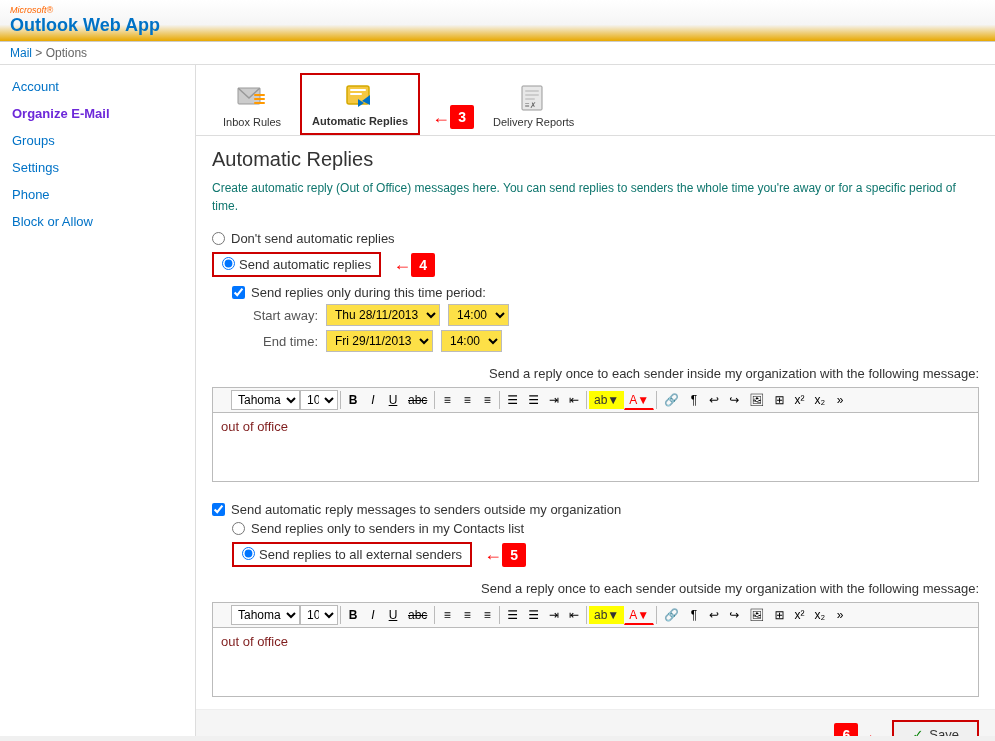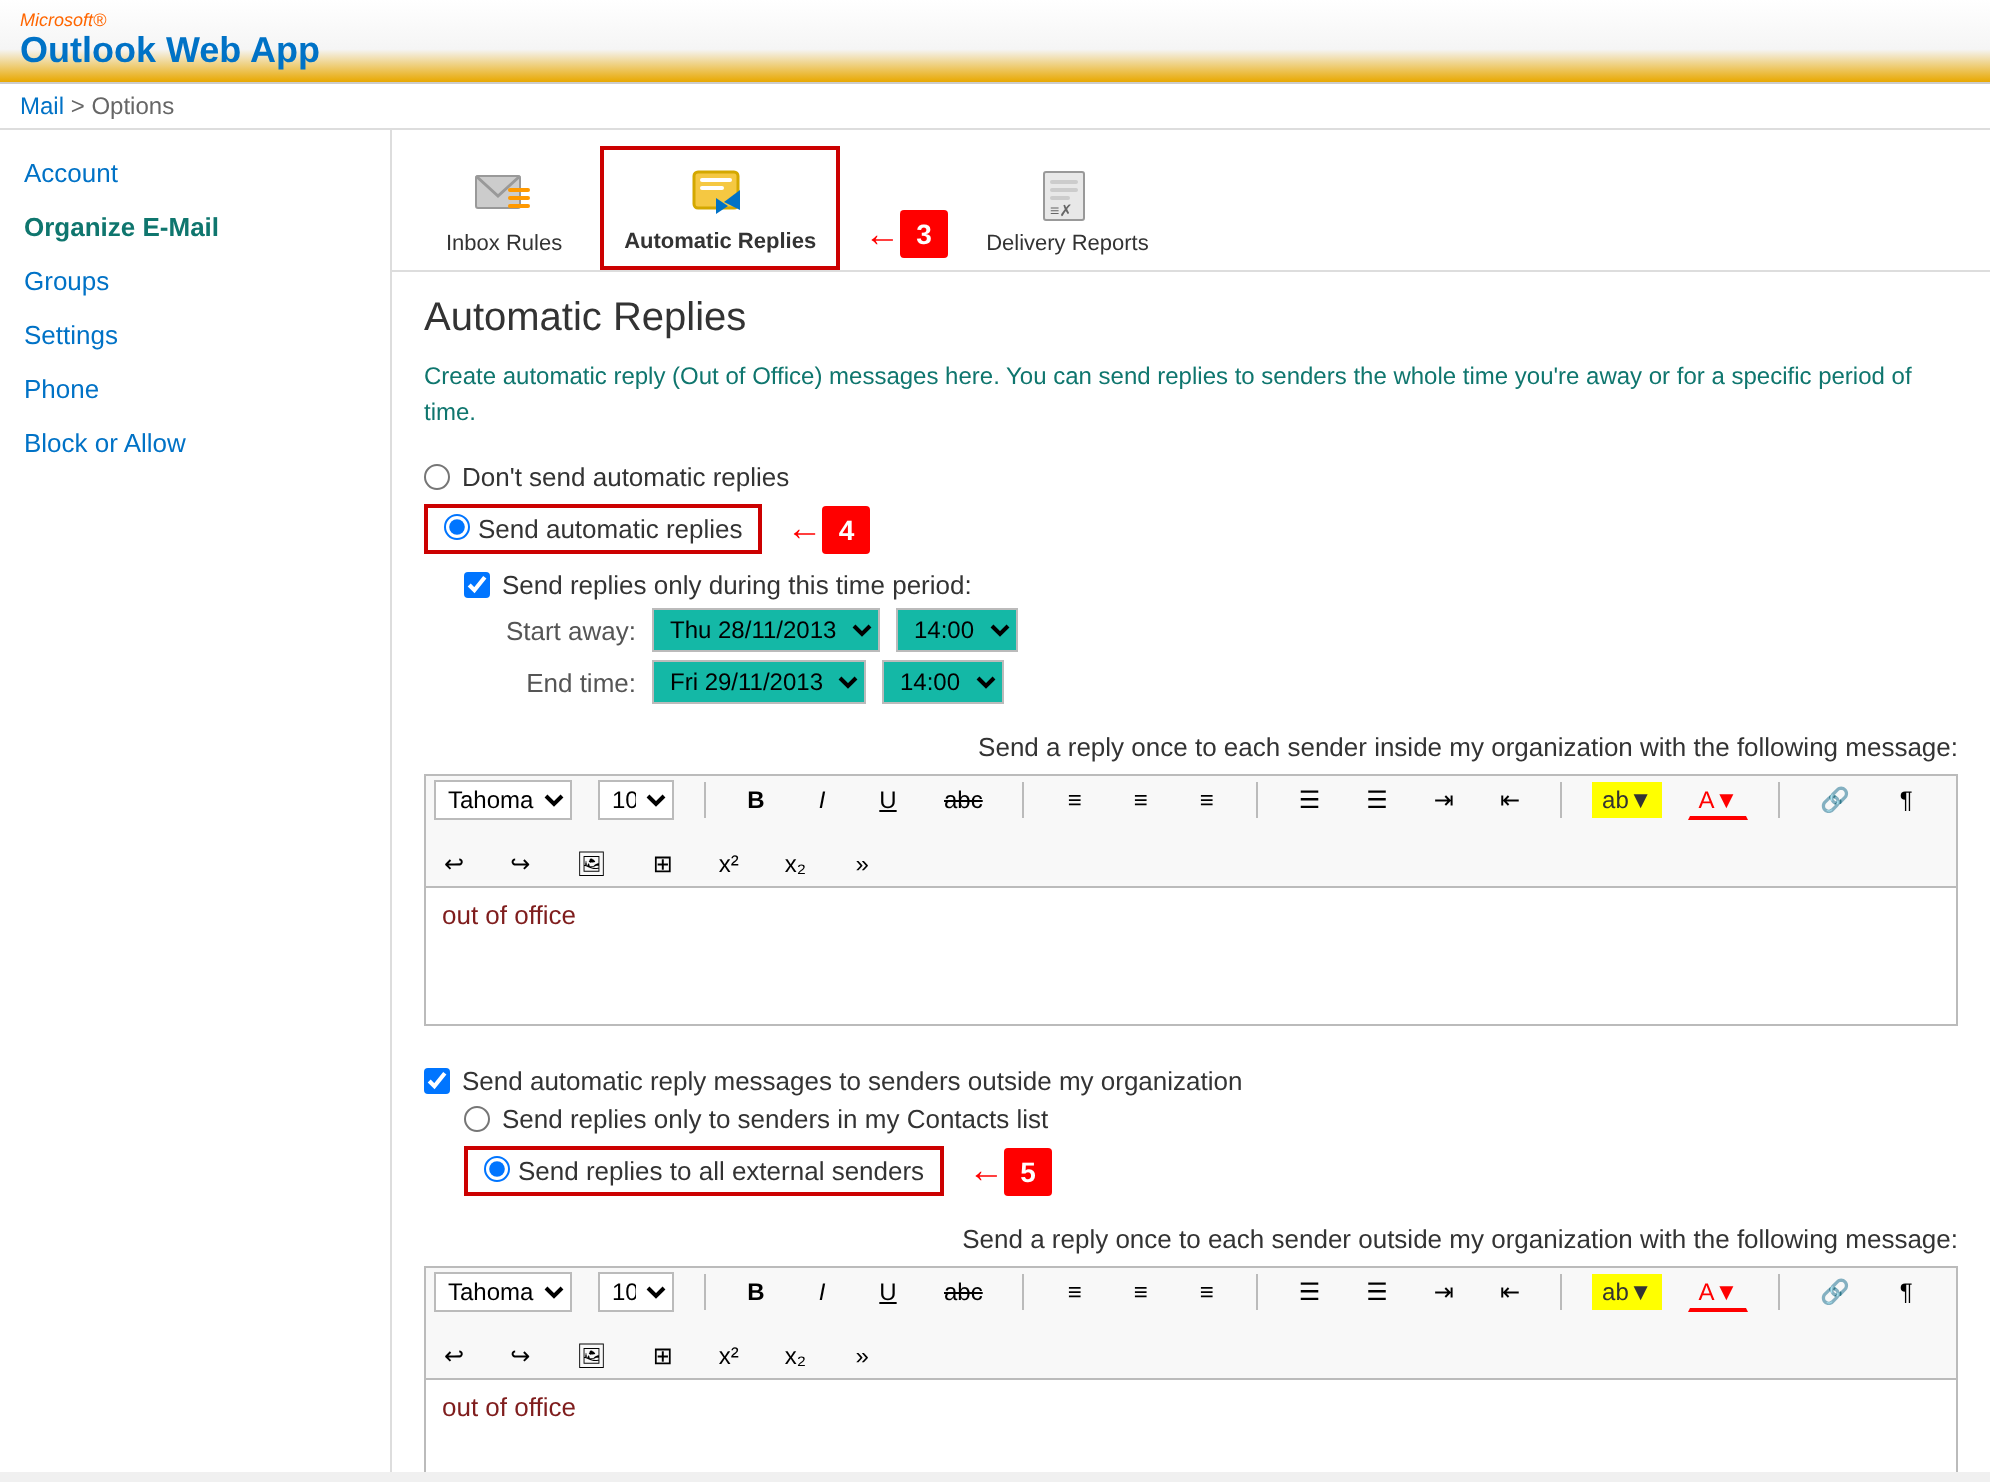--- a/index.html
+++ b/index.html
@@ -45,21 +45,21 @@
       flex-shrink: 0;
     }
     .sidebar-item {
       padding: 6px 12px;
       cursor: pointer;
       color: #0072c6;
       font-size: 13px;
     }
     .sidebar-item.active {
       font-weight: bold;
-      color: #0f766e;
+      color: #6d28d9;
       background: #fff;
     }
 
     
     #content {
       flex: 1;
       padding: 0;
       overflow-y: auto;
       background: #fff;
     }
@@ -166,40 +166,40 @@
     }
     .time-label {
       width: 70px;
       text-align: right;
       color: #555;
     }
     select.time-select {
       padding: 2px 4px;
       font-size: 12px;
       border: 1px solid #bbb;
-      background: #14b8a6;
+      background: #fde047;
       cursor: pointer;
     }
 
     
     .section-label {
       font-size: 13px;
       color: #333;
       margin: 14px 0 6px 0;
       text-align: right;
     }
 
     
     .rte-toolbar {
       display: flex;
       align-items: center;
-      gap: 13px;
+      gap: 0;
       border: 1px solid #bbb;
       border-bottom: none;
-      padding: 2px 4px;
+      padding: 2px 18px;
       background: #f8f8f8;
       flex-wrap: wrap;
     }
     .rte-btn {
       padding: 1px 4px;
       border: 1px solid transparent;
       cursor: pointer;
       font-size: 12px;
       background: transparent;
       min-width: 20px;

